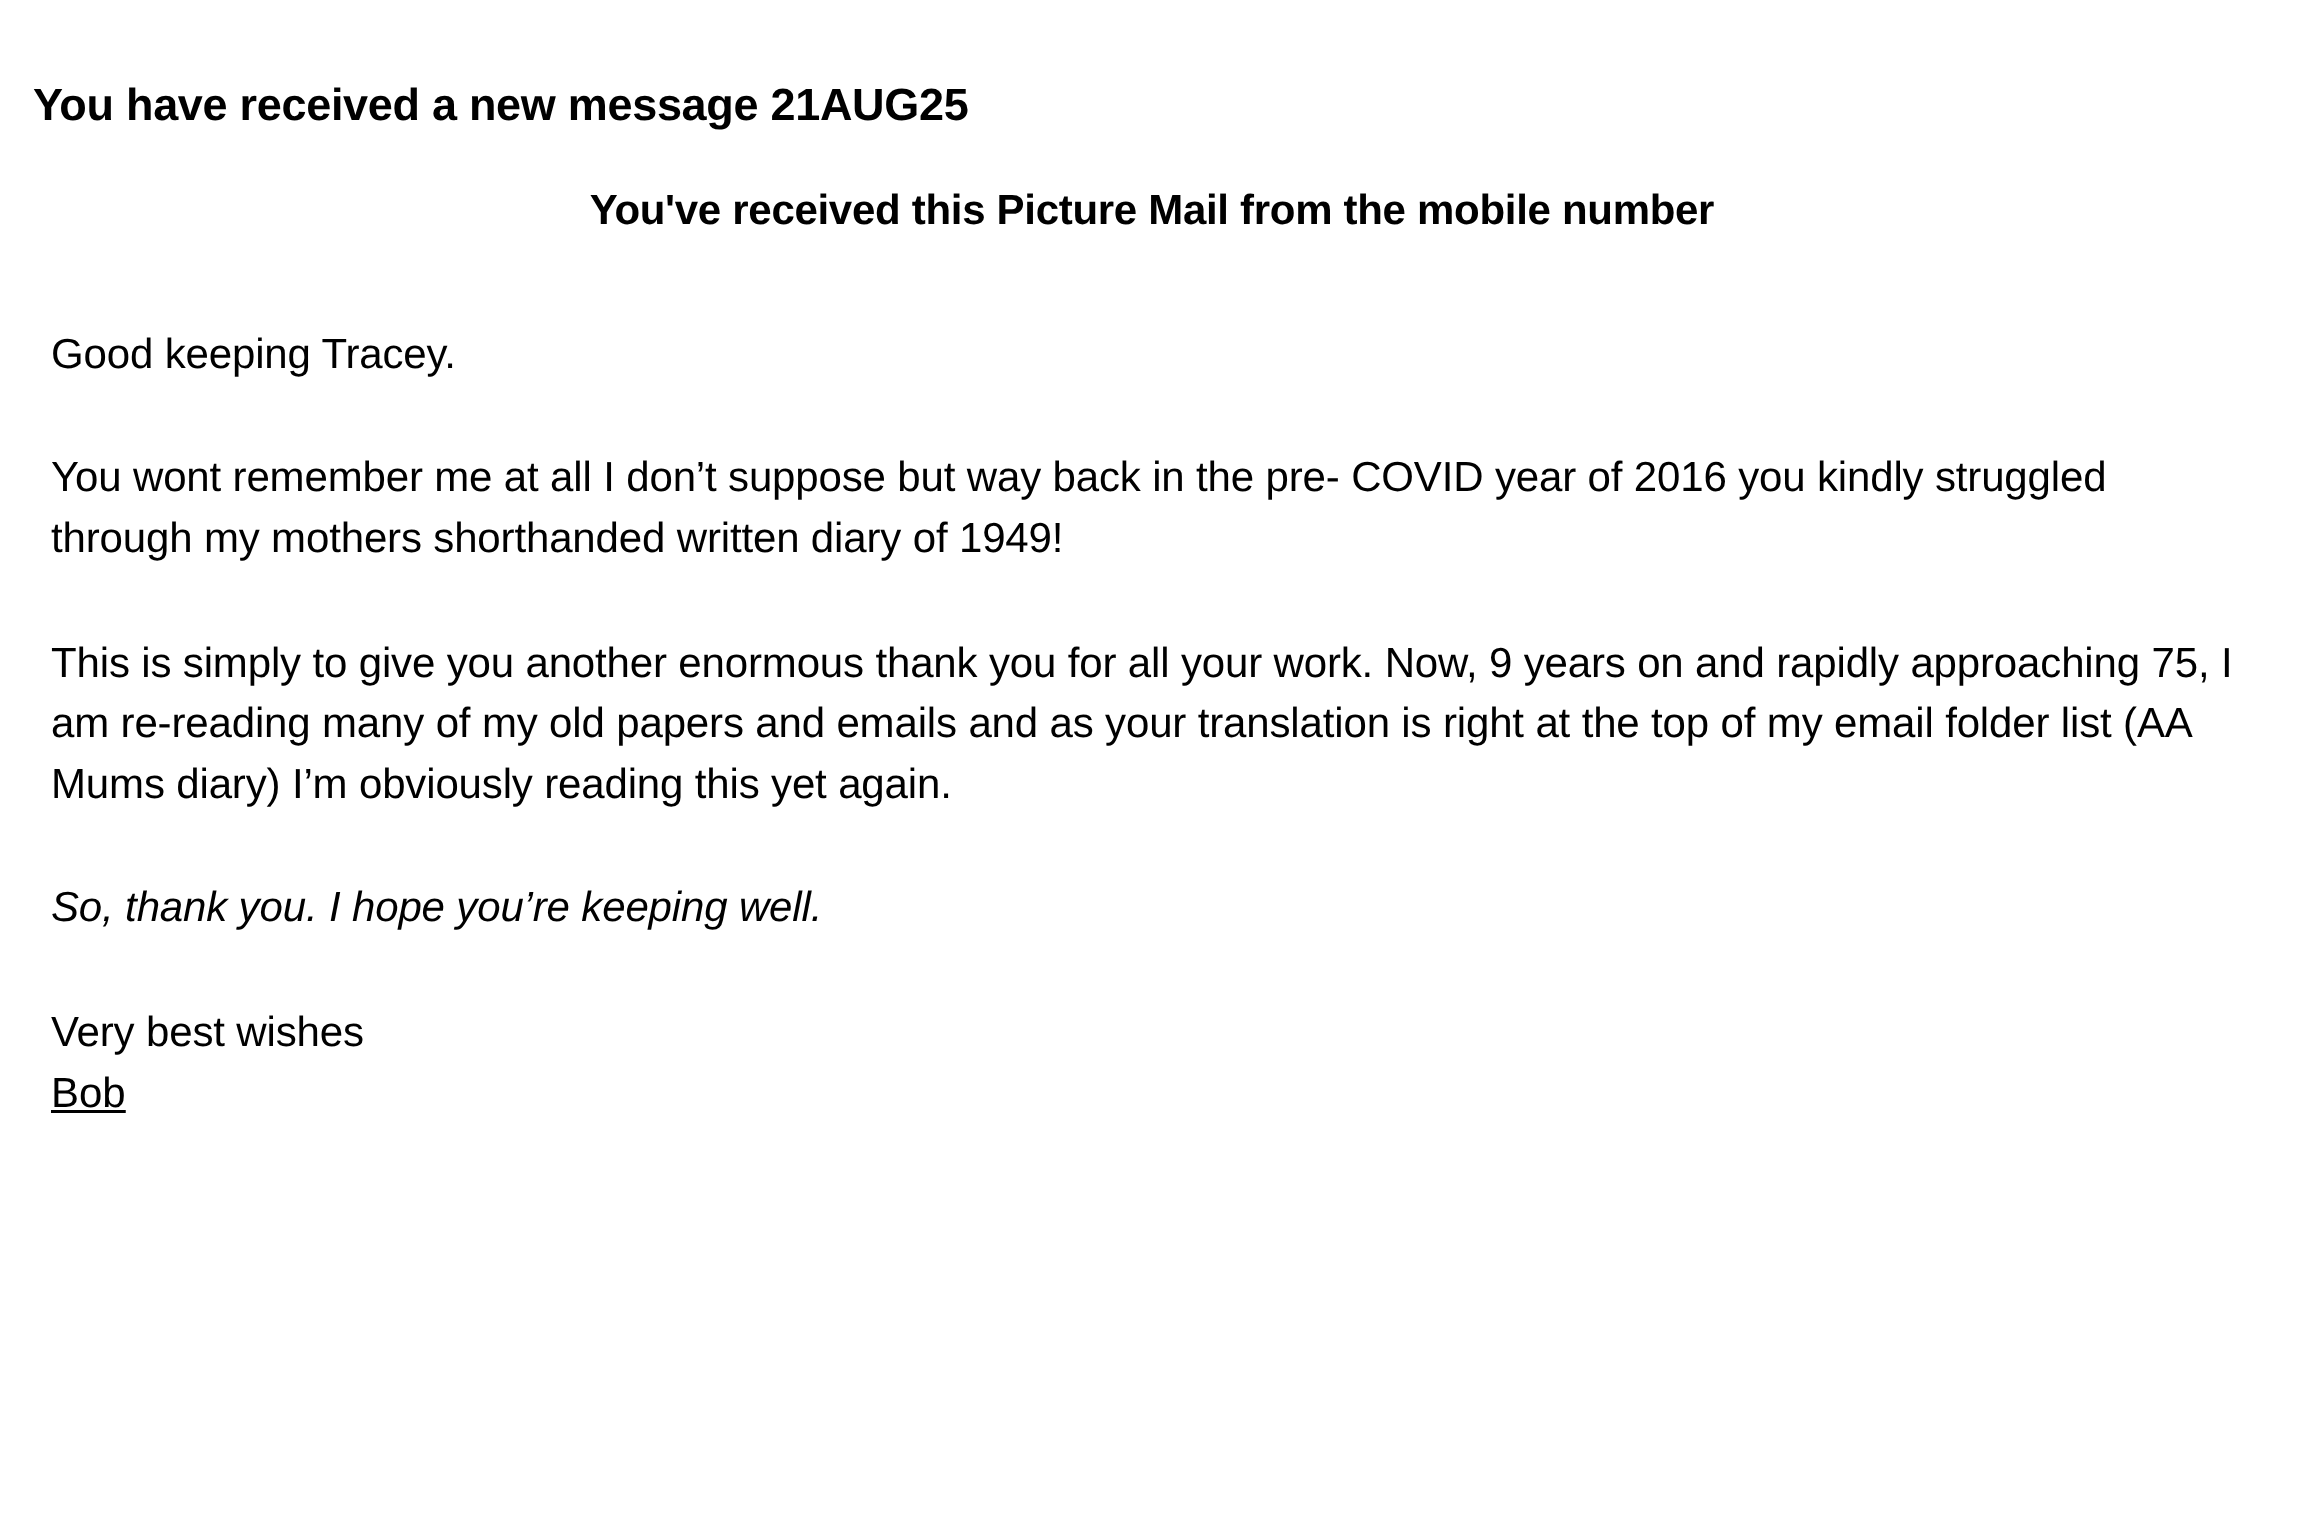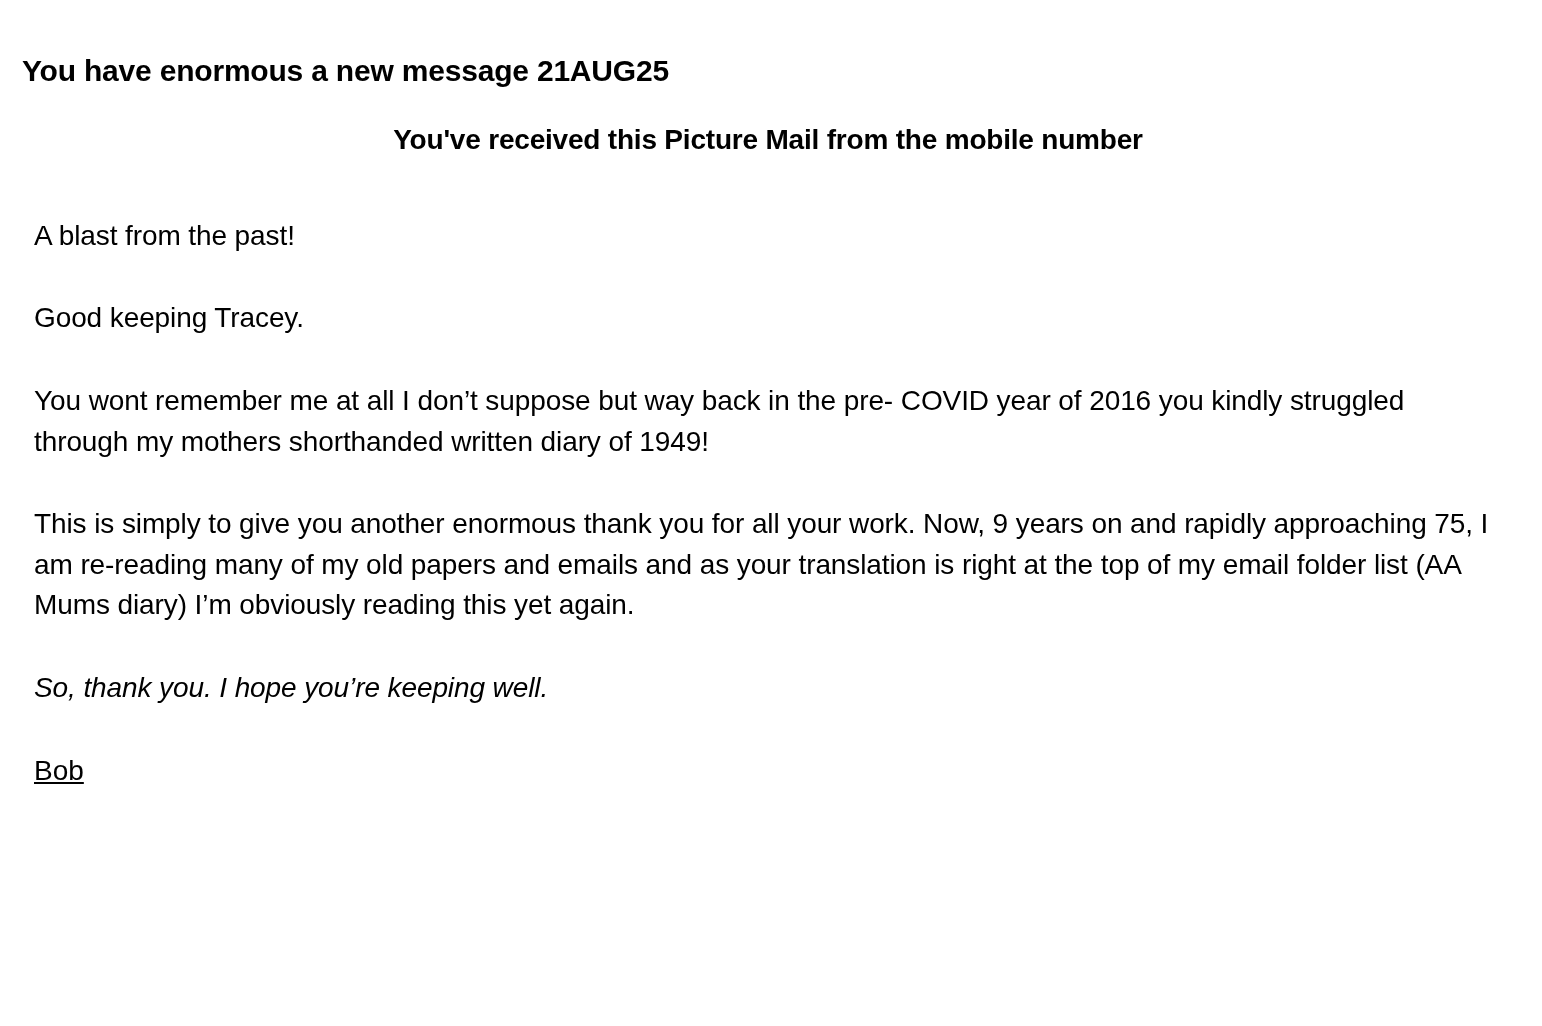--- a/index.html
+++ b/index.html
@@ -69,29 +69,29 @@
     line-height: 1.45;
     margin: 0;
     text-decoration: underline;
   }
 </style>
 </head>
 <body>
 
 <div class="page">
 
-  <h1 class="headline">You have enormous a new message 21AUG25</h1>
+  <h1 class="headline">You have received a new message 21AUG25</h1>
 
   <div class="body-block">
 
     <div class="subhead">You've received this Picture Mail from the mobile number</div>
 
 
-    <p class="para">A blast from the past!</p>
     <p class="para">Good keeping Tracey.</p>
     <p class="para">You wont remember me at all I don’t suppose but way back in the pre- COVID year of 2016 you kindly struggled through my mothers shorthanded written diary of 1949!</p>
     <p class="para">This is simply to give you another enormous thank you for all your work. Now, 9 years on and rapidly approaching 75, I am re-reading many of my old papers and emails and as your translation is right at the top of my email folder list (AA Mums diary) I’m obviously reading this yet again.</p>
     <p class="para tight">So, thank you.  I hope you’re keeping well.</p>
 
+    <p class="signoff">Very best wishes</p>
     <p class="signoff-name">Bob</p>
 
   </div>
 </div>
 
 </body></html>

